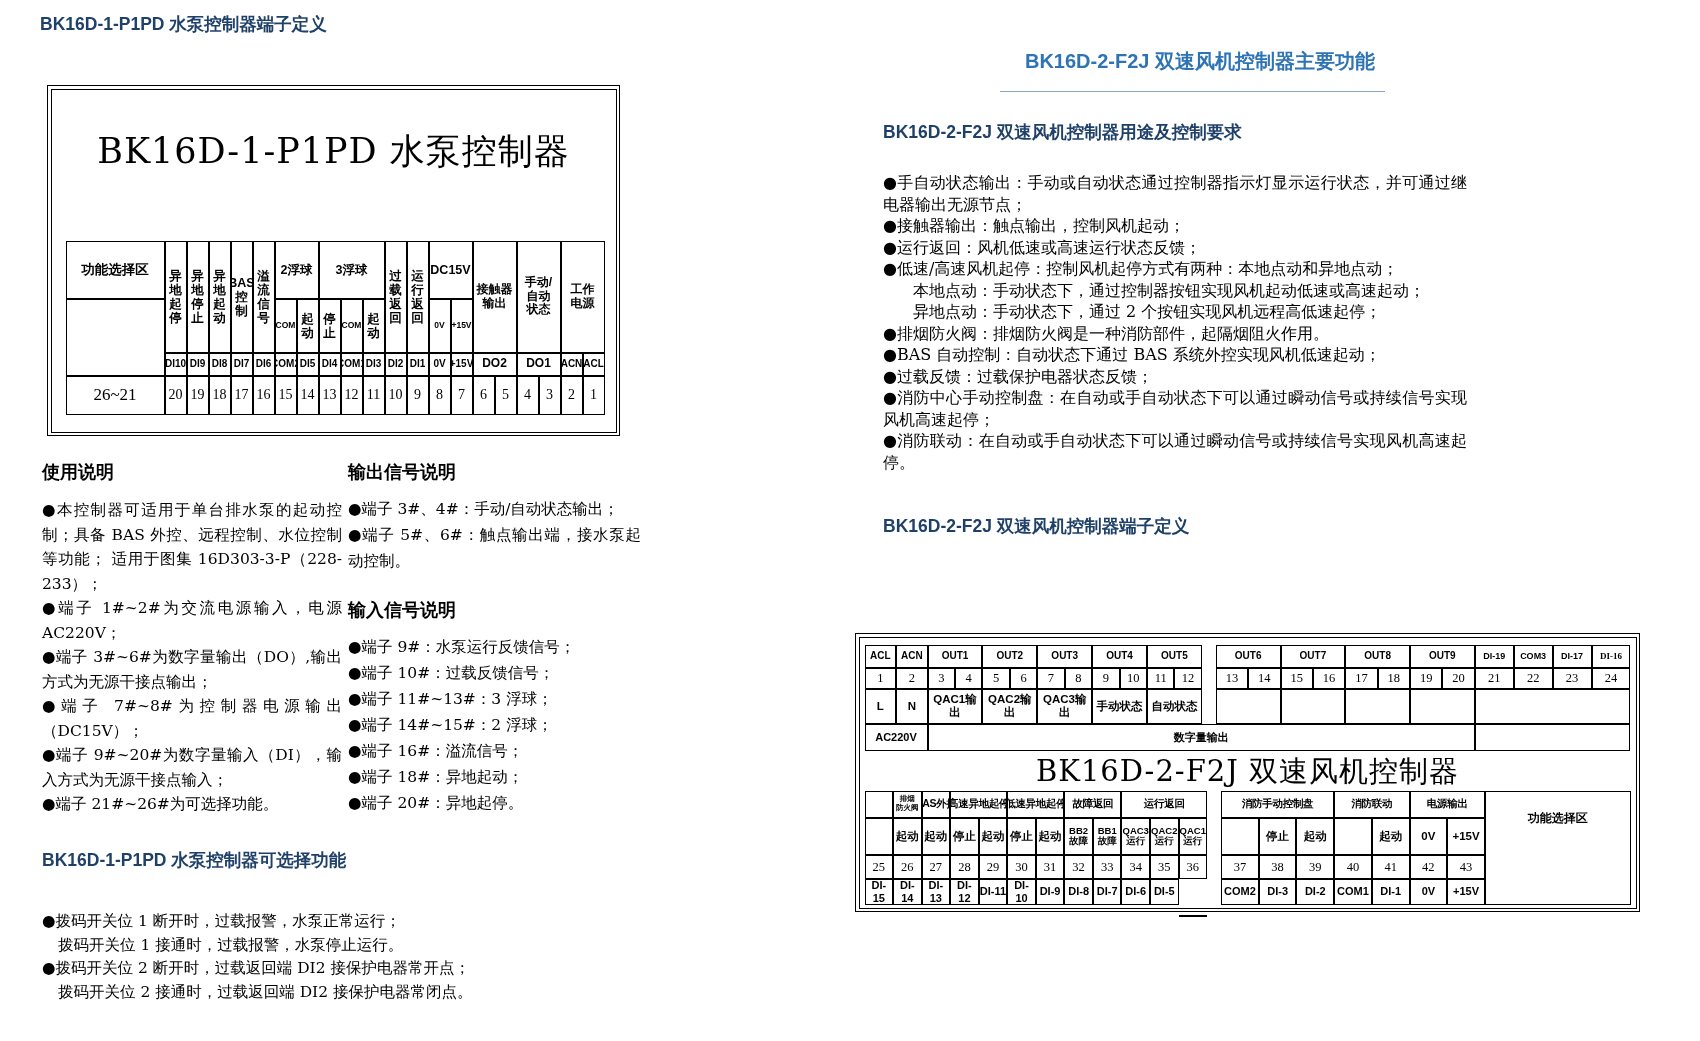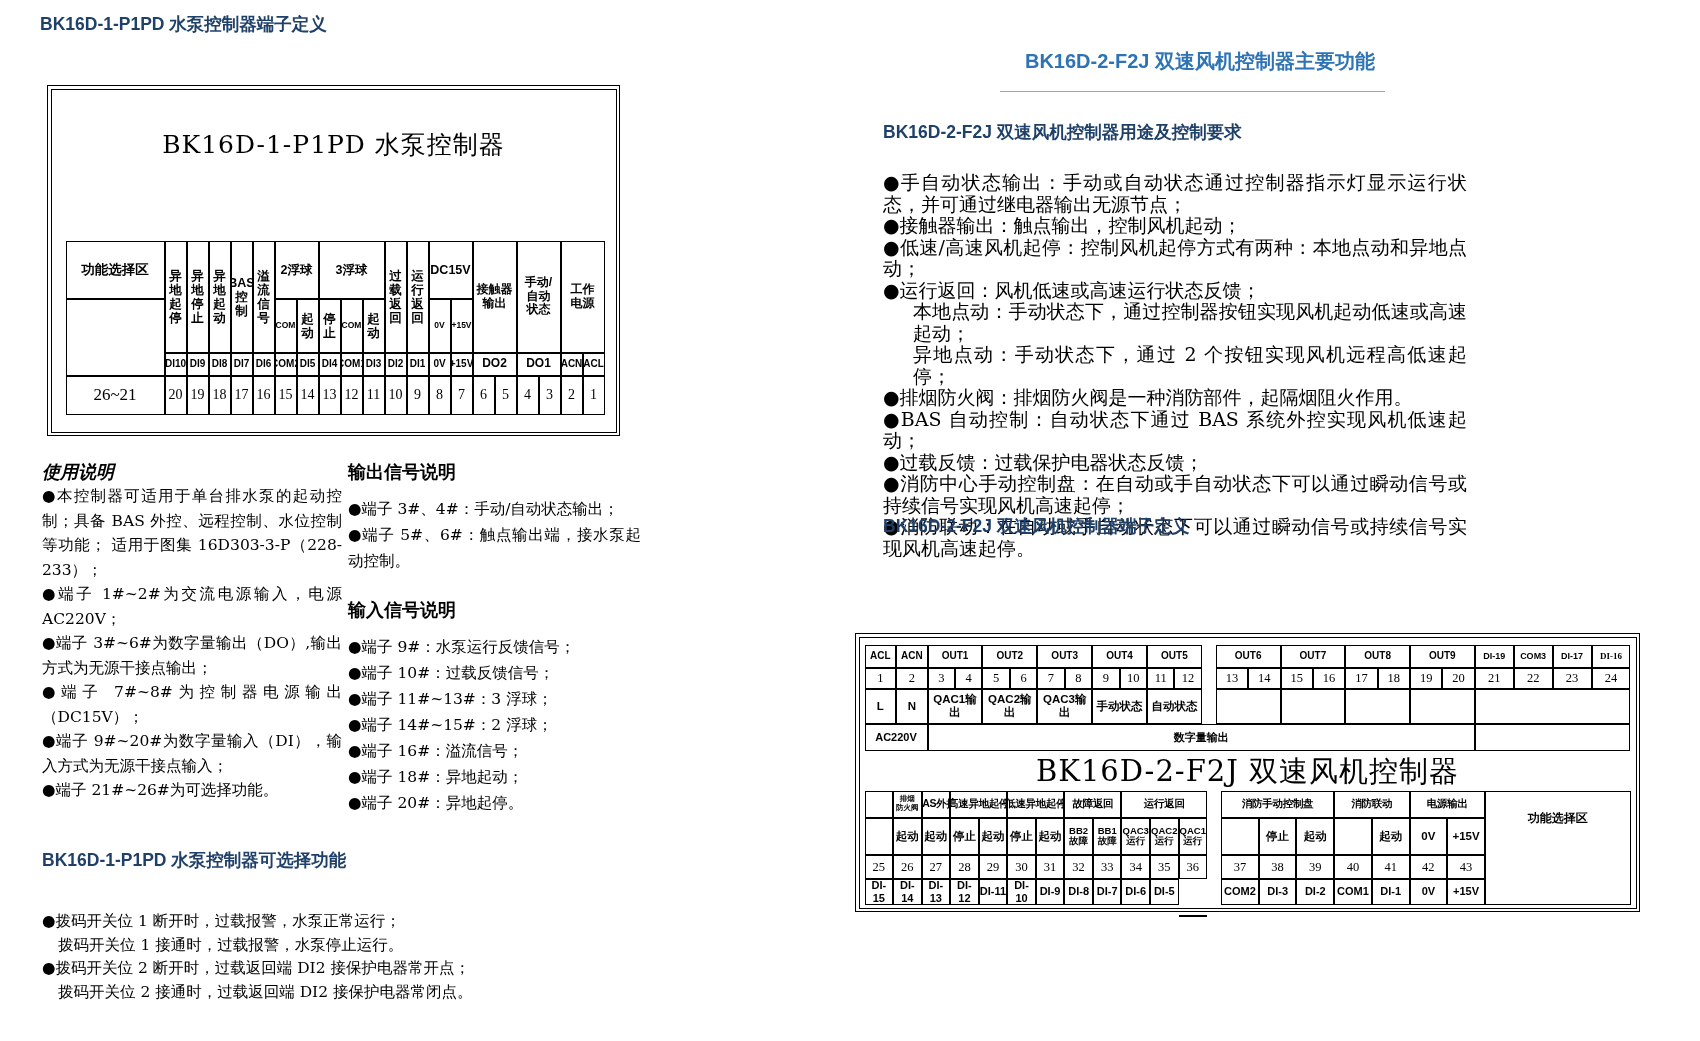--- a/index.html
+++ b/index.html
@@ -9,27 +9,27 @@
   
   .blue-h{font-family:"Liberation Sans",sans-serif;font-weight:bold;color:#1f4068;font-size:17.5px;}
   .main-h{font-family:"Liberation Sans",sans-serif;font-weight:bold;color:#2e74b5;font-size:20px;text-align:center;}
   .black-h{font-family:"Liberation Sans",sans-serif;font-weight:bold;color:#000;font-size:18px;}
   .underline{border-top:1.5px solid #8aa8c8;}
   
   .para{text-align:justify;}
   .usage-txt .para{font-size:15.5px;line-height:24.5px;}
   .sig-txt .para{font-size:15.5px;line-height:26px;}
   .opt-txt .para{font-size:15.5px;line-height:23.5px;}
-  .rb .para{font-size:19px;line-height:21.5px;}
+  .rb .para{font-size:16px;line-height:21.5px;}
   .ind{padding-left:16px;}
   .ind2{padding-left:30px;}
   
   .dbox{border:1.5px solid #000;padding:2.5px;background:#fff;}
   .dbox-in{border:1.5px solid #000;position:relative;width:100%;height:100%;box-sizing:border-box;}
-  .ldiag-title{position:absolute;left:0;right:0;top:38px;text-align:center;font-size:25px;
+  .ldiag-title{position:absolute;left:0;right:0;top:38px;text-align:center;font-size:35px;
                font-family:"DejaVu Serif","Liberation Serif",serif;letter-spacing:1px;}
   .rt-title{text-align:center;font-size:29px;line-height:40px;
             font-family:"DejaVu Serif","Liberation Serif",serif;letter-spacing:1px;}
   
   .tgrid{display:grid;background:#fff;}
   .cell{border:1px solid #000;display:flex;align-items:center;justify-content:center;
         text-align:center;white-space:pre-line;line-height:1.12;
         font-family:"Liberation Sans",sans-serif;overflow:hidden;box-sizing:border-box;}
   .fh{font-size:13.5px;font-weight:bold;}
   .vh{font-size:12.5px;font-weight:bold;}
@@ -147,21 +147,21 @@
         <div class="cell num" style="grid-area: 4 / 17 / span 1 / span 1;">5</div>
         <div class="cell num" style="grid-area: 4 / 18 / span 1 / span 1;">4</div>
         <div class="cell num" style="grid-area: 4 / 19 / span 1 / span 1;">3</div>
         <div class="cell num" style="grid-area: 4 / 20 / span 1 / span 1;">2</div>
         <div class="cell num" style="grid-area: 4 / 21 / span 1 / span 1;">1</div>
       </div>
   </div>
 </div>
 
 <div class="abs usage-txt" style="left:42px;top:460px;width:300px;">
-  <div class="black-h" style="font-style:italic;">使用说明</div>
+  <div class="black-h" style="margin-bottom:14px;">使用说明</div>
   <div class="para">●本控制器可适用于单台排水泵的起动控制；具备 BAS 外控、远程控制、水位控制等功能； 适用于图集 16D303-3-P（228-233）；</div>
   <div class="para">●端子 1#~2#为交流电源输入，电源 AC220V；</div>
   <div class="para">●端子 3#~6#为数字量输出（DO）,输出方式为无源干接点输出；</div>
   <div class="para">●端子 7#~8#为控制器电源输出（DC15V）；</div>
   <div class="para">●端子 9#~20#为数字量输入（DI），输入方式为无源干接点输入；</div>
   <div class="para">●端子 21#~26#为可选择功能。</div>
 </div>
 
 <div class="abs sig-txt" style="left:348px;top:460px;width:293px;">
   <div class="black-h" style="margin-bottom:12px;">输出信号说明</div>
@@ -188,22 +188,22 @@
 </div>
 
 <div class="abs main-h" style="left:900px;top:48px;width:600px;">BK16D-2-F2J 双速风机控制器主要功能</div>
 <div class="abs underline" style="left:1000px;top:91px;width:385px;height:0;"></div>
 
 <div class="abs blue-h" style="left:883px;top:120px;width:600px;">BK16D-2-F2J 双速风机控制器用途及控制要求</div>
 
 <div class="abs rb" style="left:883px;top:172px;width:584px;">
   <div class="para">●手自动状态输出：手动或自动状态通过控制器指示灯显示运行状态，并可通过继电器输出无源节点；</div>
   <div class="para">●接触器输出：触点输出，控制风机起动；</div>
+  <div class="para">●运行返回：风机低速或高速运行状态反馈；</div>
   <div class="para">●低速/高速风机起停：控制风机起停方式有两种：本地点动和异地点动；</div>
-  <div class="para">●运行返回：风机低速或高速运行状态反馈；</div>
   <div class="para ind2">本地点动：手动状态下，通过控制器按钮实现风机起动低速或高速起动；</div>
   <div class="para ind2">异地点动：手动状态下，通过 2 个按钮实现风机远程高低速起停；</div>
   <div class="para">●排烟防火阀：排烟防火阀是一种消防部件，起隔烟阻火作用。</div>
   <div class="para">●BAS 自动控制：自动状态下通过 BAS 系统外控实现风机低速起动；</div>
   <div class="para">●过载反馈：过载保护电器状态反馈；</div>
   <div class="para">●消防中心手动控制盘：在自动或手自动状态下可以通过瞬动信号或持续信号实现风机高速起停；</div>
   <div class="para">●消防联动：在自动或手自动状态下可以通过瞬动信号或持续信号实现风机高速起停。</div>
 </div>
 
 <div class="abs blue-h" style="left:883px;top:514px;width:600px;">BK16D-2-F2J 双速风机控制器端子定义</div>

